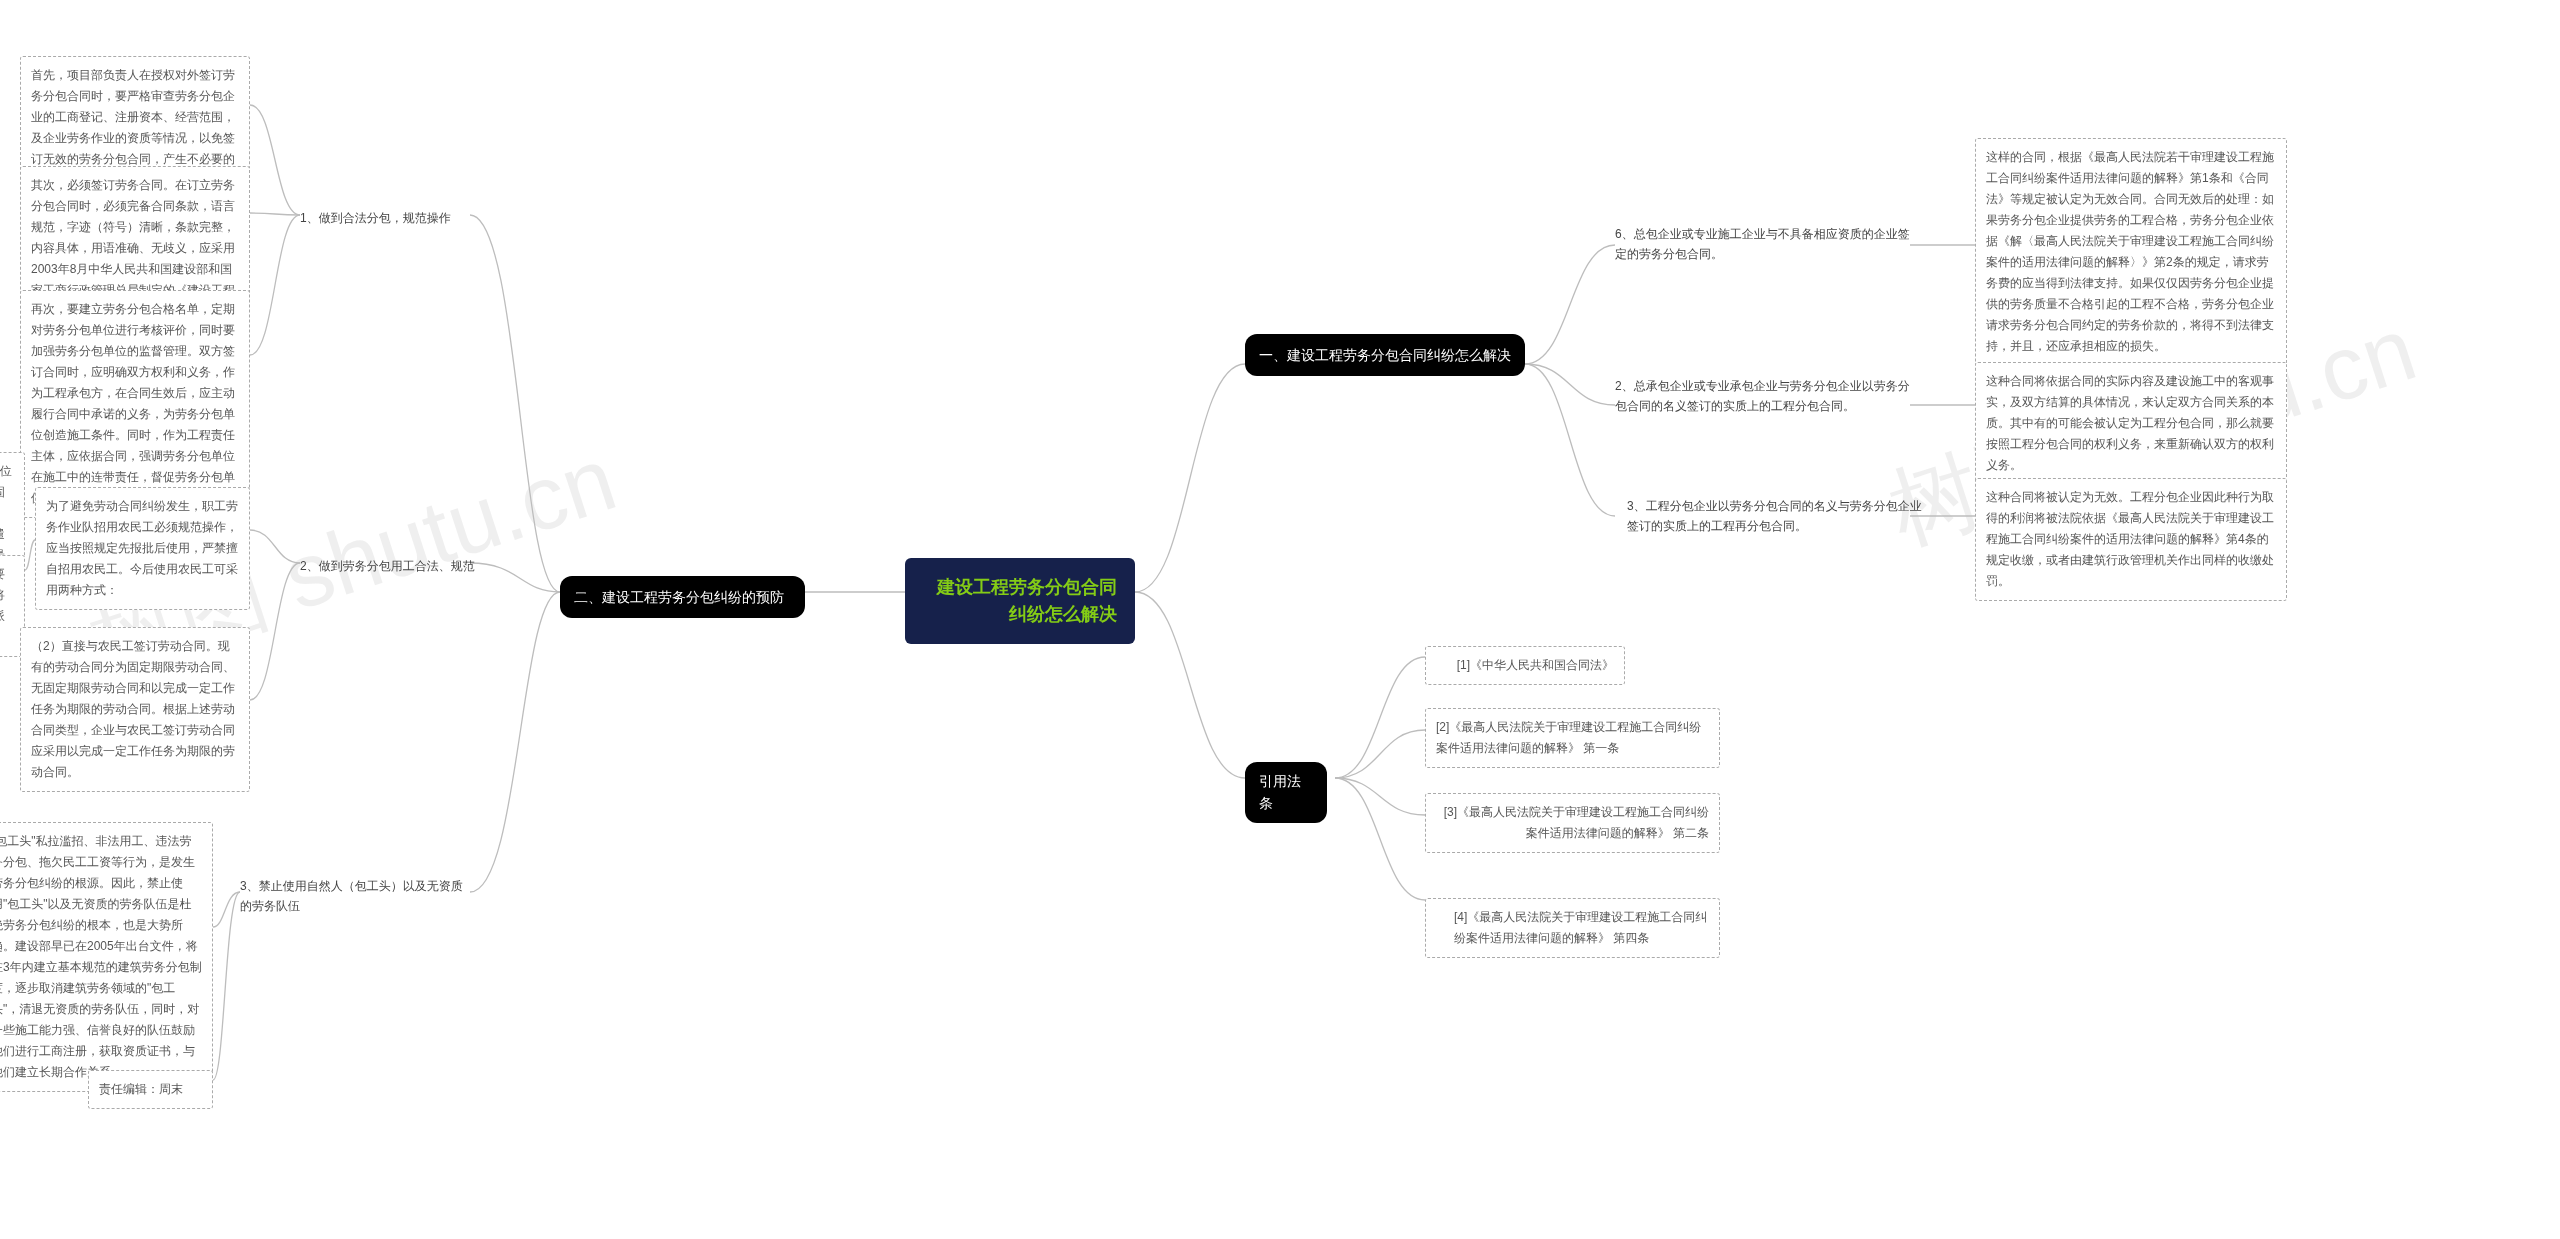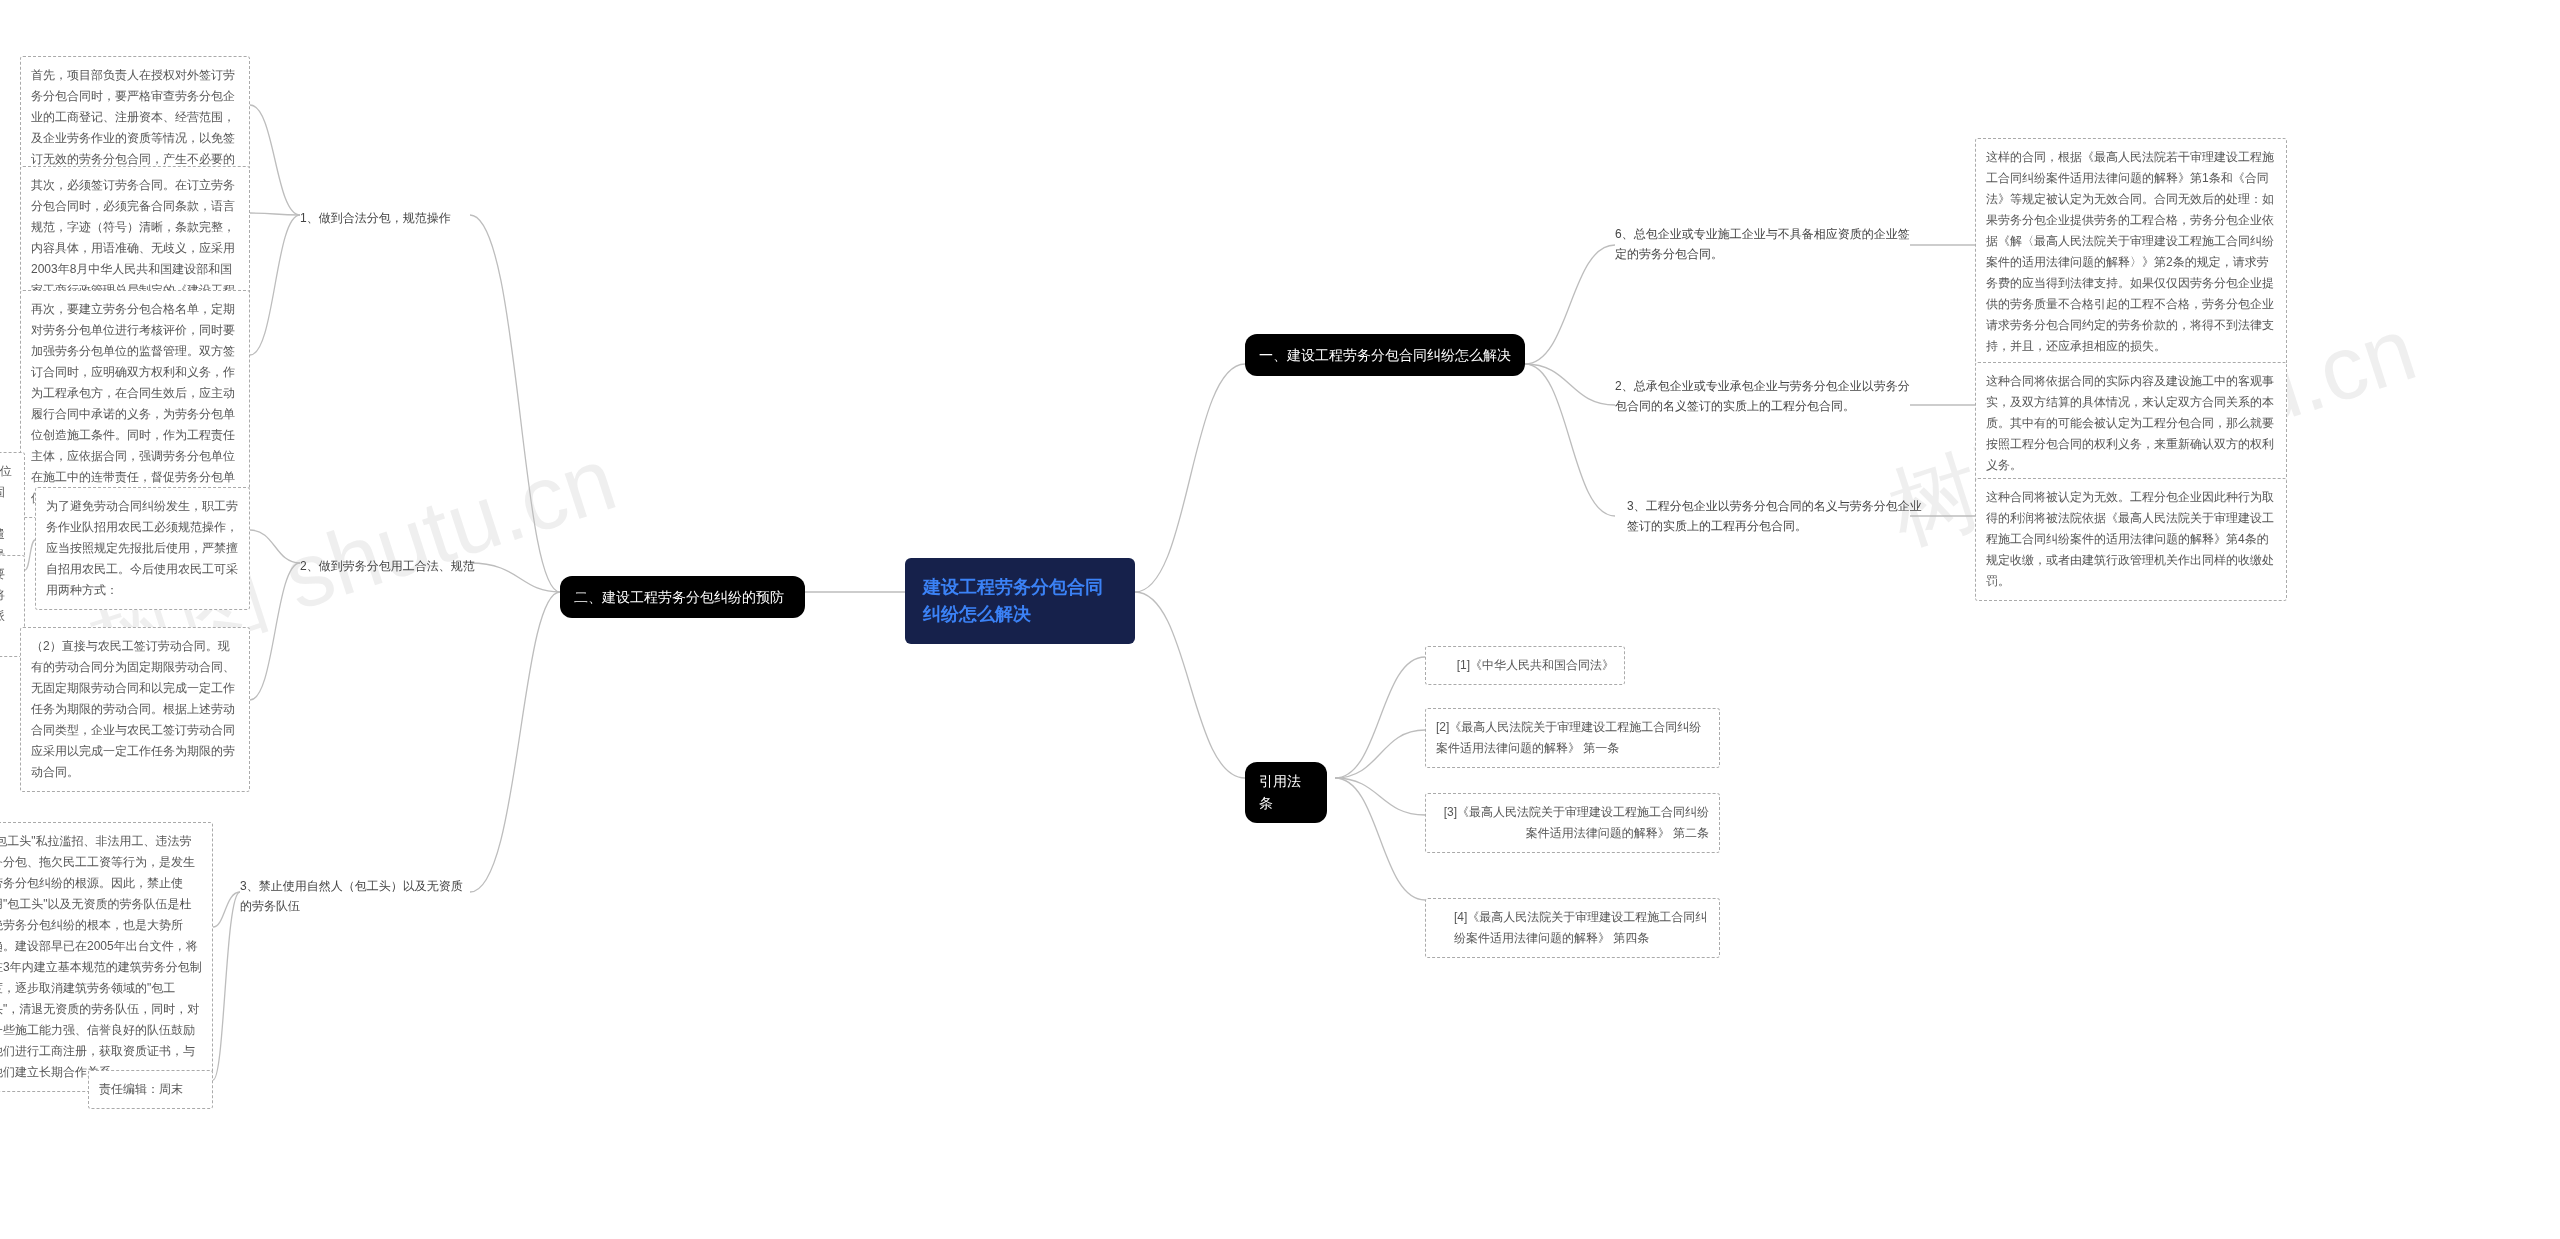--- a/index.html
+++ b/index.html
@@ -9,24 +9,24 @@
     background: #ffffff;
     font-family: "Microsoft YaHei", "PingFang SC", sans-serif;
     font-size: 12px;
     color: #555;
     position: relative;
     overflow: hidden;
   }
   .node { position: absolute; }
   .root {
     background: #16214b;
-    color: #3b82f6;
+    color: #84cc16;
     font-size: 18px;
     font-weight: bold;
-    text-align: left;
+    text-align: right;
     padding: 16px 18px;
     border-radius: 6px;
     line-height: 1.5;
     width: 230px;
   }
   .branch {
     background: #000000;
     color: #ffffff;
     font-size: 14px;
     padding: 10px 14px;

